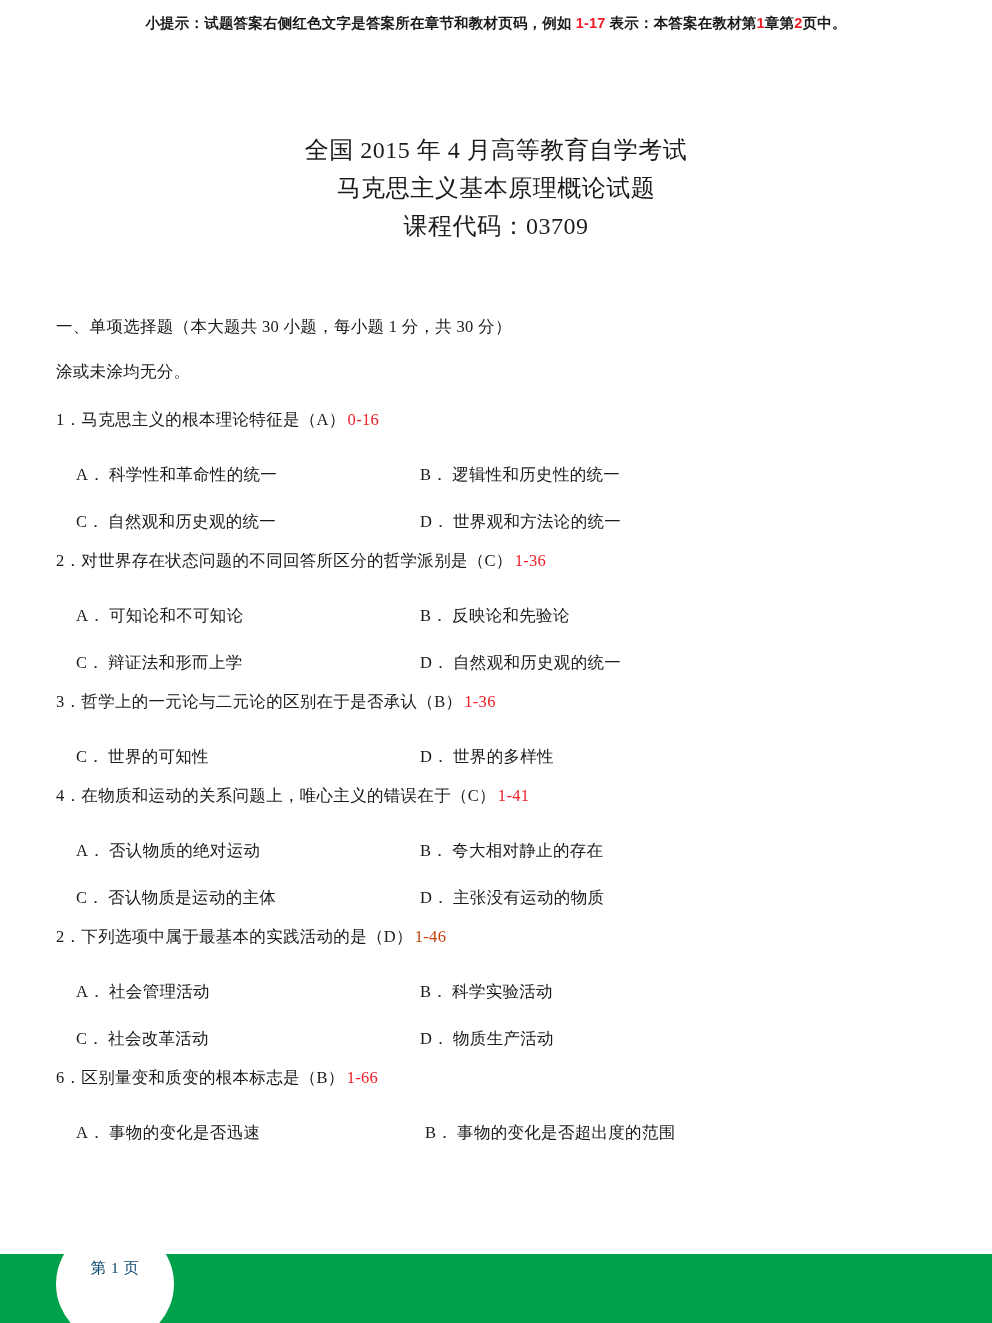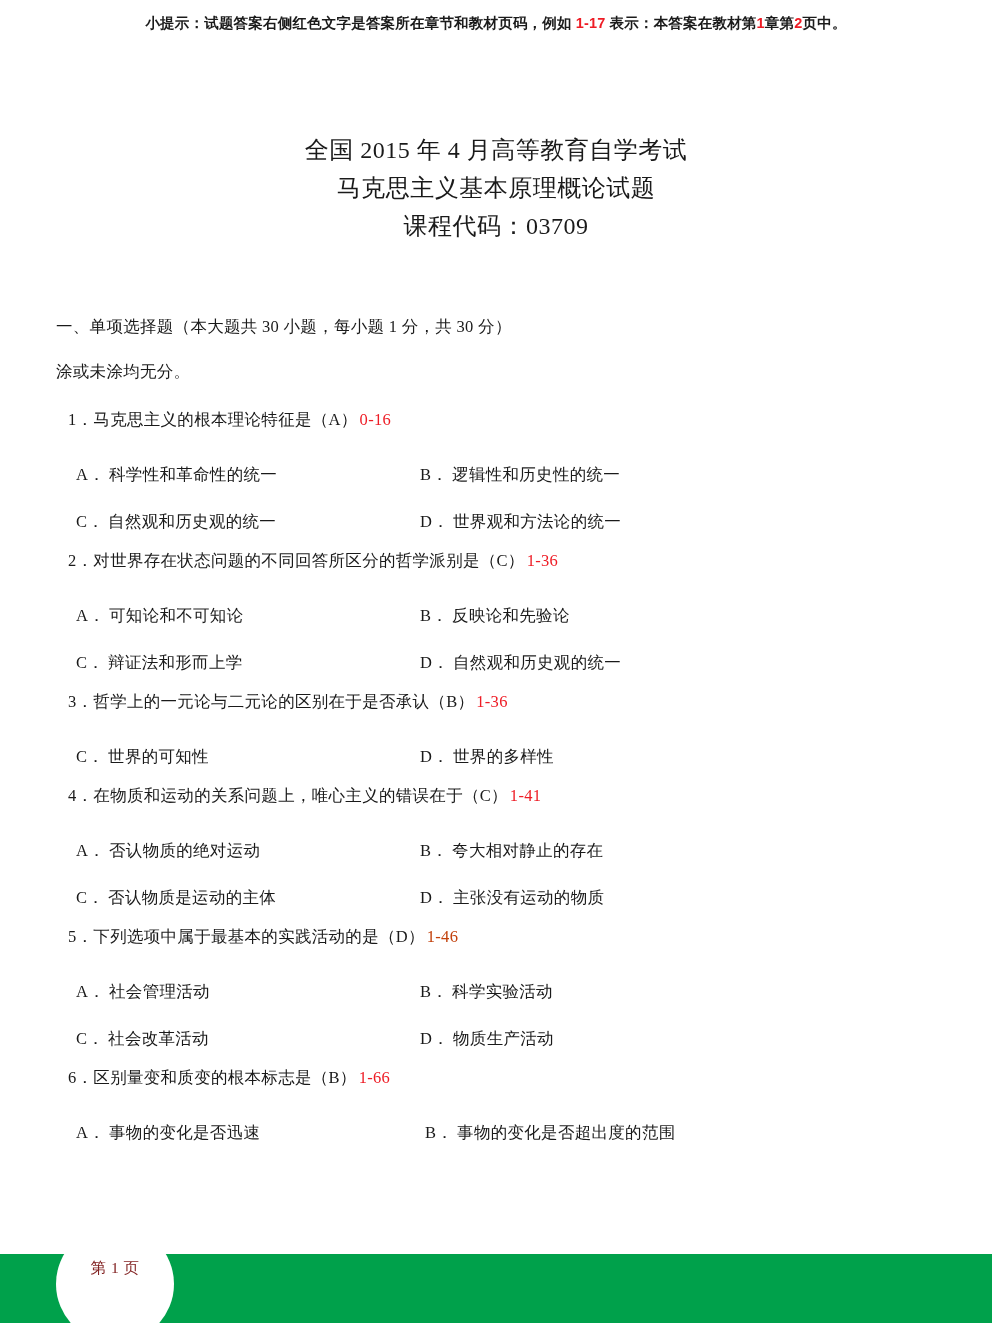--- a/index.html
+++ b/index.html
@@ -69,21 +69,21 @@
     margin: 16px 0 26px 0;
     letter-spacing: 0.3px;
   }
   .para.tight { margin-bottom: 23px; }
   .instr-line { margin-bottom: 24px; }
 
   .q-stem {
     font-size: 16.5px;
     line-height: 22px;
     color: #1a1a1a;
-    margin: 0 0 25px 12px;
+    margin: 0 0 25px 0;
     letter-spacing: 0.3px;
   }
   .q-stem .code {
     color: #ee1c25;
     margin-left: 2px;
   }
   .opt-row {
     position: relative;
     height: 22px;
     margin: 0 0 25px 0;
@@ -122,21 +122,21 @@
     background: #ffffff;
   }
   .footer-pageno {
     position: absolute;
     left: 56px;
     top: 1258px;
     width: 118px;
     text-align: center;
     font-size: 15.5px;
     line-height: 20px;
-    color: #7f1d1d;
+    color: #0c4a6e;
     letter-spacing: 0.5px;
   }
 </style>
 </head>
 <body>
 
 <div id="page">
 
   <div class="hint-bar">
     <span>小提示：试题答案右侧红色文字是答案所在章节和教材页码，例如</span><span class="sp"></span><span class="red" style="color: rgb(238, 28, 37);">1-17</span><span class="sp"></span><span>表示：本答案在教材第</span><span class="red" style="color: rgb(238, 28, 37);">1</span><span>章第</span><span class="red" style="color: rgb(238, 28, 37);">2</span><span>页中。</span>
@@ -182,21 +182,21 @@
     <p class="q-stem"><span>4．在物质和运动的关系问题上，唯心主义的错误在于（C）</span><span class="code" style="color: rgb(238, 28, 37);">1-41</span></p>
     <div class="opt-row">
       <div class="opt col-a"><span class="lbl">A．</span><span>否认物质的绝对运动</span></div>
       <div class="opt col-b"><span class="lbl">B．</span><span>夸大相对静止的存在</span></div>
     </div>
     <div class="opt-row">
       <div class="opt col-a"><span class="lbl">C．</span><span>否认物质是运动的主体</span></div>
       <div class="opt col-b"><span class="lbl">D．</span><span>主张没有运动的物质</span></div>
     </div>
 
-    <p class="q-stem"><span>5．下列选项中属于最基本的实践活动的是（D）</span><span class="code" style="color: #c2410c;">1-46</span></p>
+    <p class="q-stem"><span>2．下列选项中属于最基本的实践活动的是（D）</span><span class="code" style="color: #c2410c;">1-46</span></p>
     <div class="opt-row">
       <div class="opt col-a"><span class="lbl">A．</span><span>社会管理活动</span></div>
       <div class="opt col-b"><span class="lbl">B．</span><span>科学实验活动</span></div>
     </div>
     <div class="opt-row">
       <div class="opt col-a"><span class="lbl">C．</span><span>社会改革活动</span></div>
       <div class="opt col-b"><span class="lbl">D．</span><span>物质生产活动</span></div>
     </div>
 
     <p class="q-stem"><span>6．区别量变和质变的根本标志是（B）</span><span class="code" style="color: rgb(238, 28, 37);">1-66</span></p>

